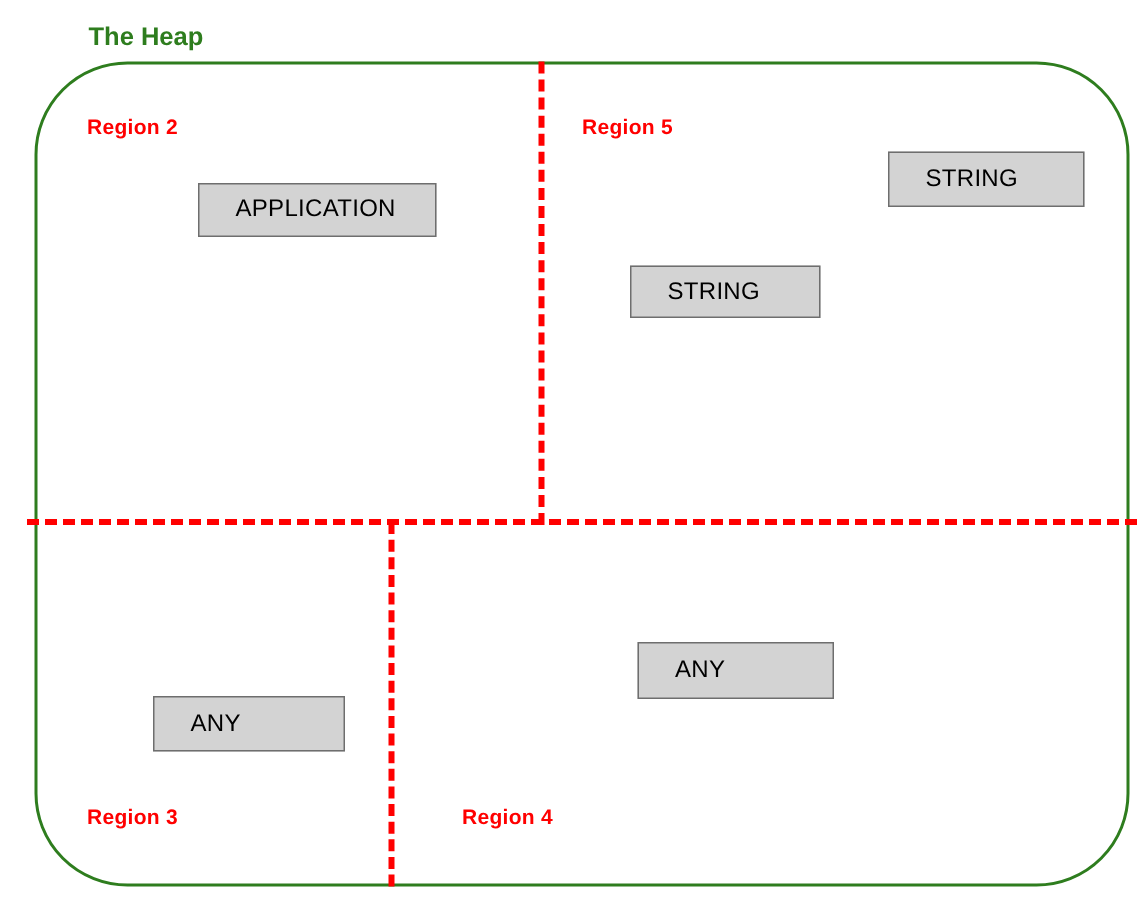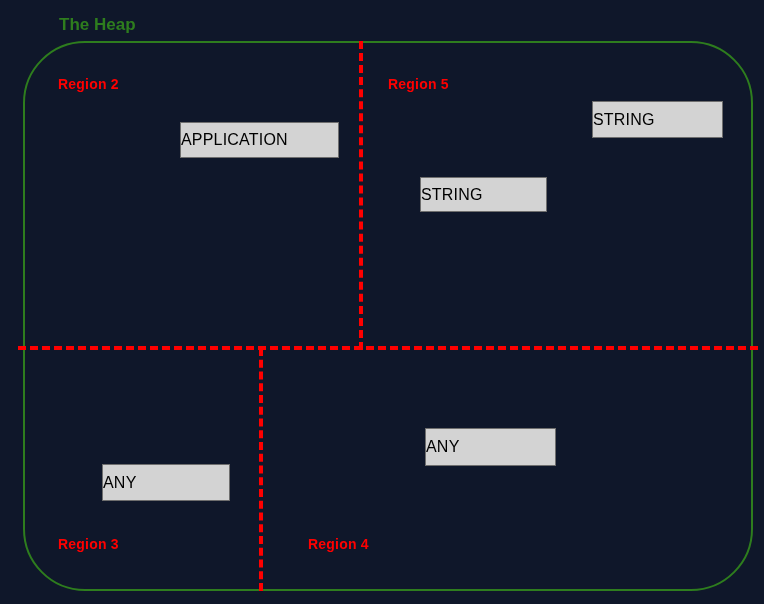--- a/index.html
+++ b/index.html
@@ -4,21 +4,21 @@
 <style>
   html, body {
     margin: 0;
     padding: 0;
     background: #000000;
   }
   #canvas {
     position: relative;
     width: 764px;
     height: 604px;
-    background: #0f172a;
+    background: #ffffff;
     overflow: hidden;
     font-family: "Liberation Sans", sans-serif;
   }
   
   .heap-box {
     position: absolute;
     left: 23px;
     top: 41px;
     width: 730px;
     height: 550px;
@@ -78,26 +78,26 @@
   }
 
   
   .obj-box {
     position: absolute;
     background: #D3D3D3;
     border: 1px solid #6E6E6E;
     box-sizing: border-box;
     display: flex;
     align-items: center;
-    padding-left: 0;
+    padding-left: 24px;
     font-size: 16px;
     color: #000000;
     letter-spacing: 0.2px;
   }
-  .obj-application { left: 132px; top: 122px; width: 159px; height: 36px; margin-left: 48px; }
+  .obj-application { left: 132px; top: 122px; width: 159px; height: 36px; }
   .obj-string      { left: 592px; top: 101px; width: 131px; height: 37px; }
   .obj-person      { left: 420px; top: 177px; width: 127px; height: 35px; }
   .obj-any-r3      { left: 102px; top: 464px; width: 128px; height: 37px; }
   .obj-any-r4      { left: 425px; top: 428px; width: 131px; height: 38px; }
 </style>
 </head>
 <body>
 
 <div id="canvas">
 

